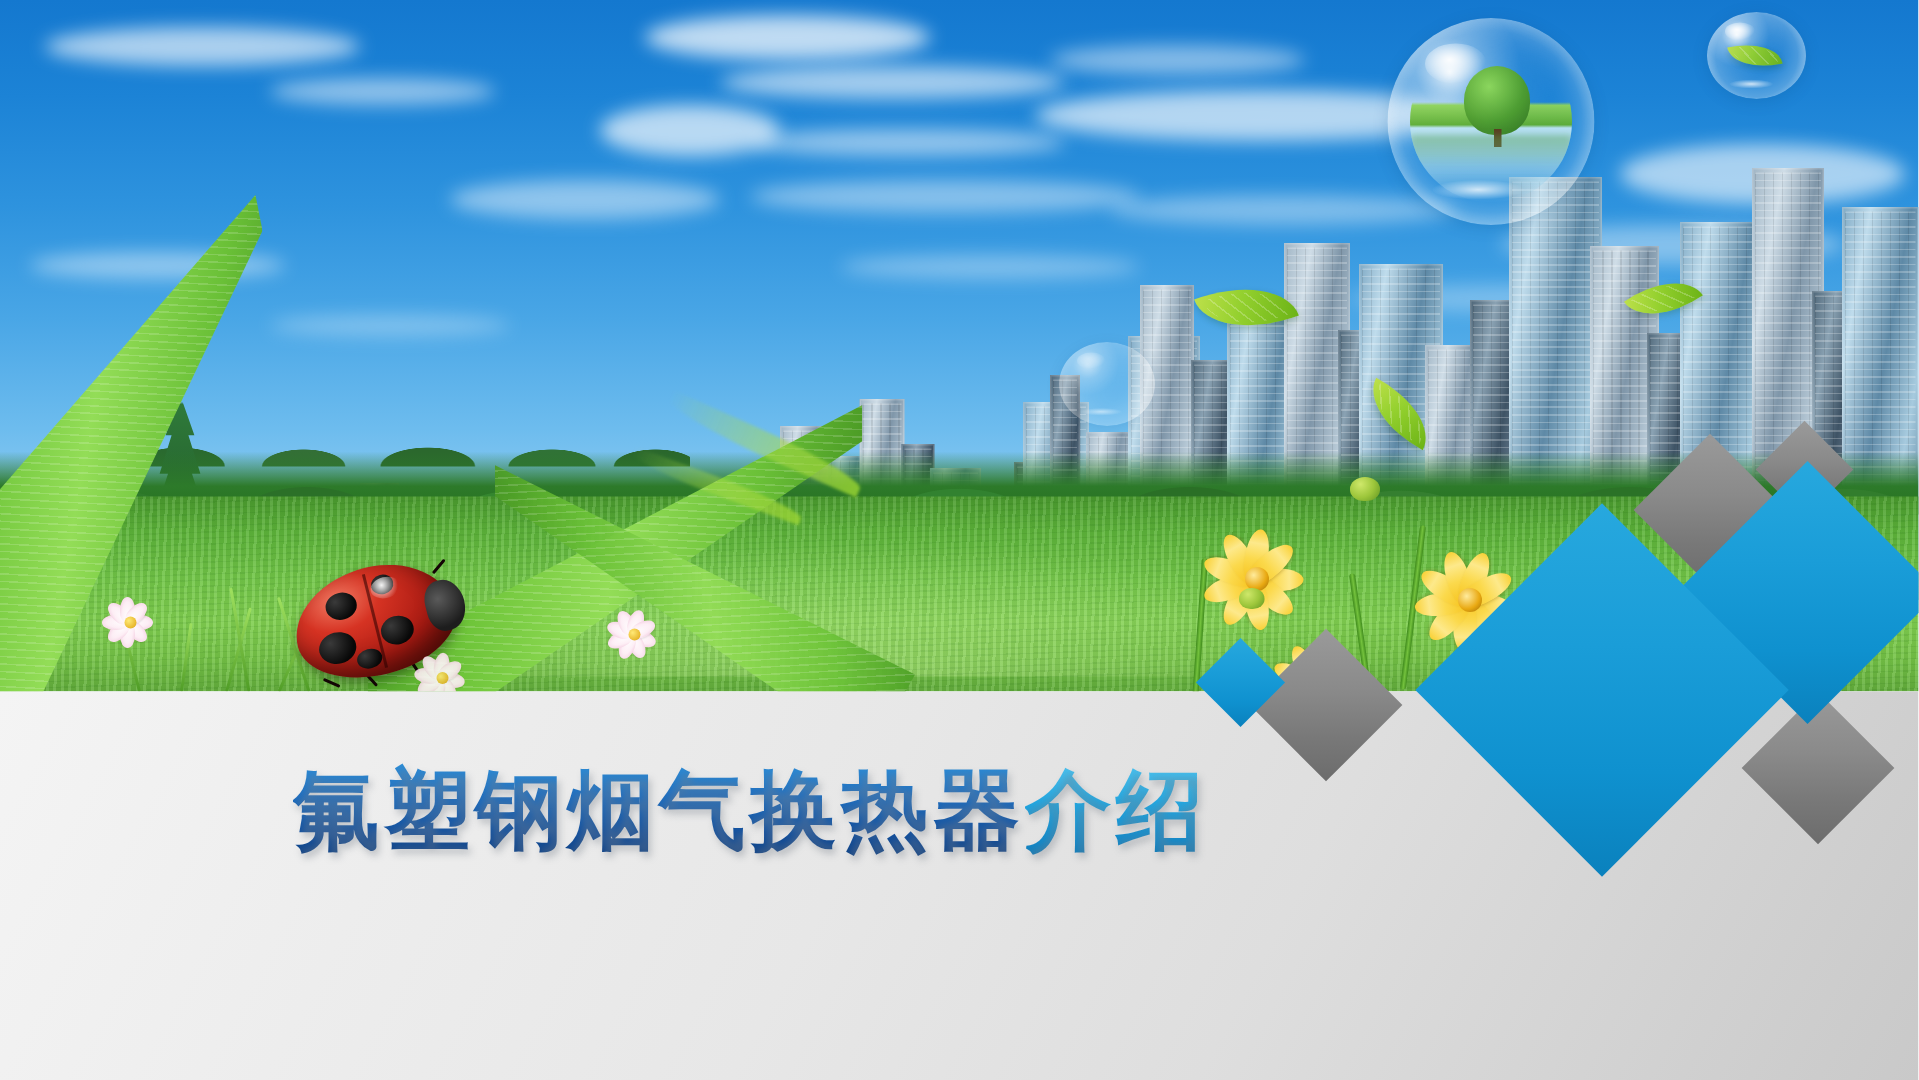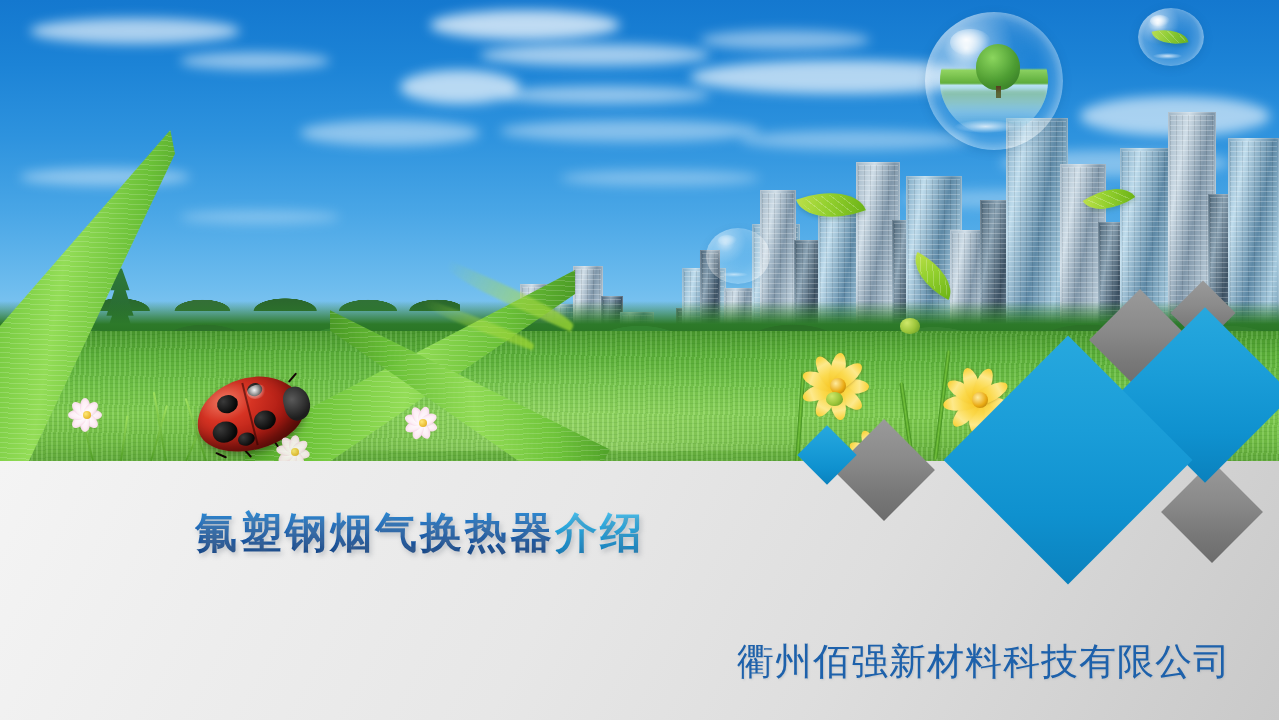--- a/index.html
+++ b/index.html
@@ -306,21 +306,21 @@
   .dia-blue{
     background:linear-gradient(135deg,#27a8de 0%, #1a9dd8 38%, #0f91cf 72%, #0a81bd 100%);
   }
   .dia-gray{
     background:linear-gradient(135deg,#9a9a9a 0%, #8a8a8a 40%, #787878 72%, #6c6c6c 100%);
   }
 
   
   .title{
     position:absolute; left:195px; top:512px;
-    font-size:42px; font-weight:bold;
+    font-size:58px; font-weight:bold;
     letter-spacing:3px;
     line-height:1;
     white-space:nowrap;
     text-shadow:2px 3px 5px rgba(120,130,140,.38);
   }
   .title .t-dark{
     background:linear-gradient(180deg,#2e8fd8 0%, #1f6fc0 34%, #12509e 72%, #0d3f82 100%);
     -webkit-background-clip:text; background-clip:text;
     color:transparent;
   }
@@ -563,15 +563,14 @@
     <div class="dia dia-gray" style="left:848px;  top:434px; width:72px; height:72px;"></div>
     <div class="dia dia-gray" style="left:1176px; top:476px; width:72px; height:72px;"></div>
 
     <div class="dia dia-blue" style="left:806px;  top:434px; width:42px;  height:42px;"></div>
     <div class="dia dia-blue" style="left:1143px; top:333px; width:124px; height:124px;"></div>
     <div class="dia dia-blue" style="left:980px;  top:372px; width:176px; height:176px;"></div>
   </div>
 
   <div class="title"><span class="t-dark">氟塑钢烟气换热器</span><span class="t-light">介绍</span></div>
 
-  <div class="subtitle">衢州佰强新材料科技有限公司</div>
 
 </div>
 
 </body></html>

